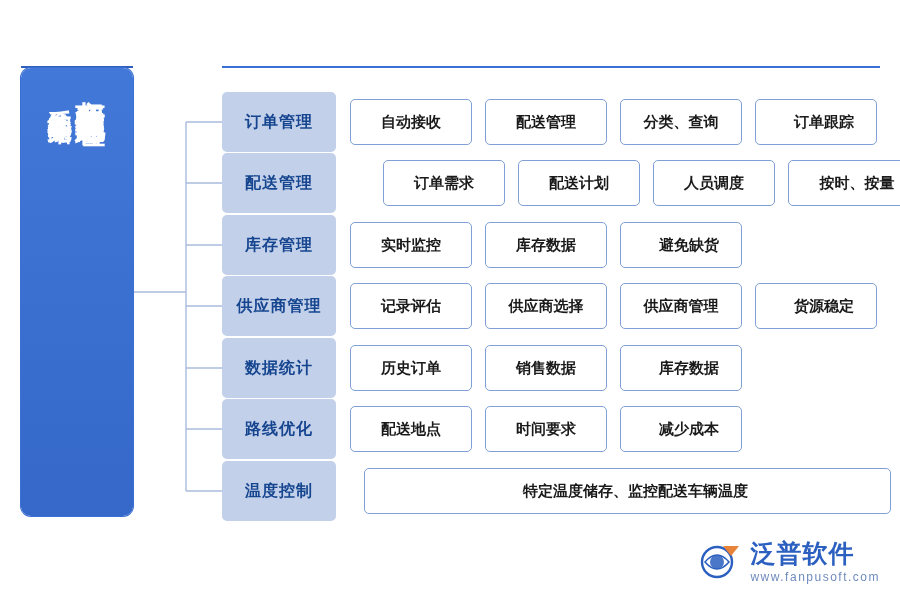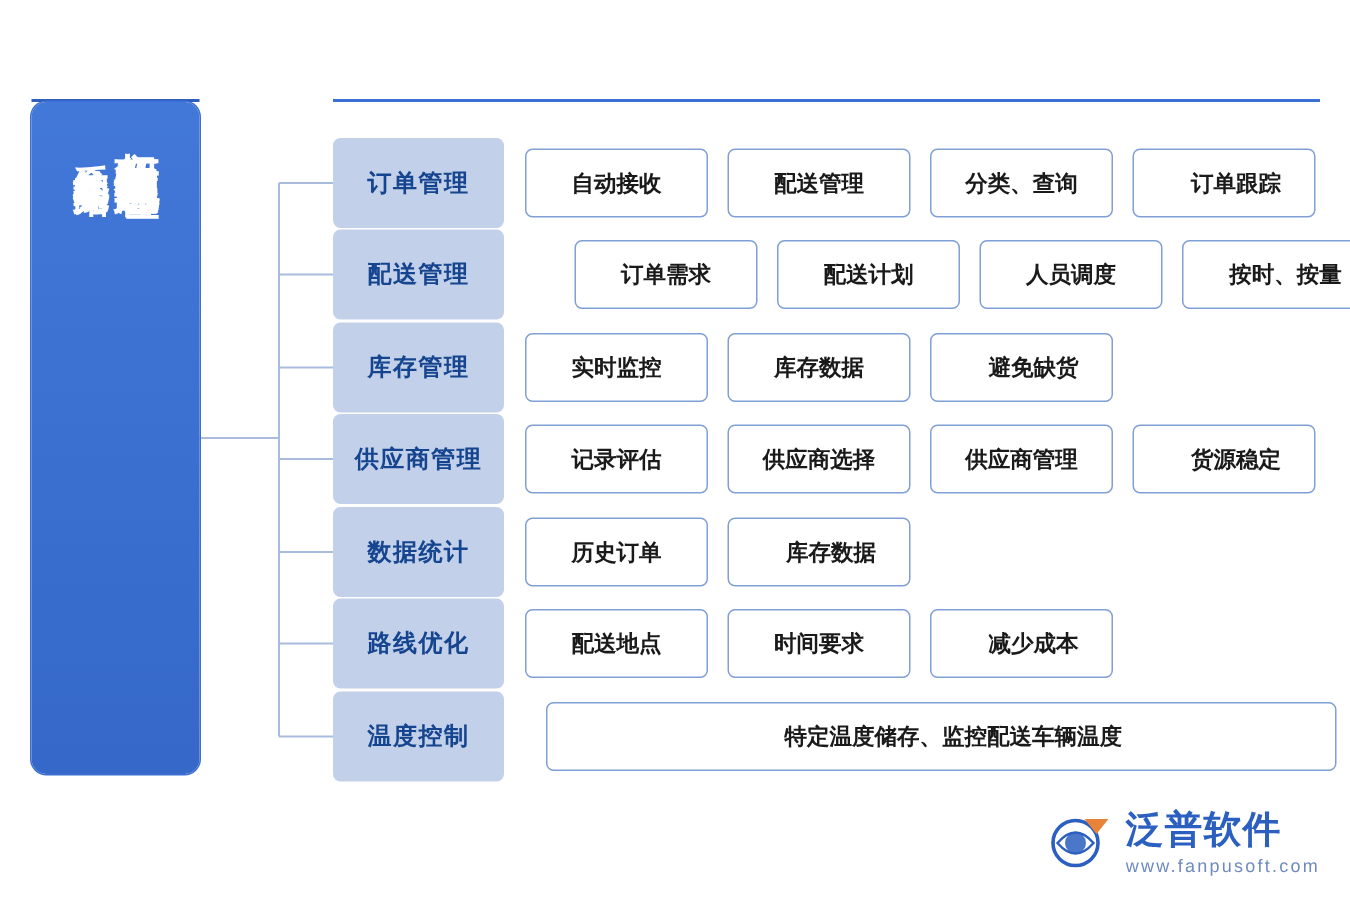--- a/index.html
+++ b/index.html
@@ -227,20 +227,21 @@
         <div class="item-box">记录评估</div>
         <div class="item-box">供应商选择</div>
         <div class="item-box">供应商管理</div>
         <div class="item-box">货源稳定</div>
       </div>
     </div>
     <div class="row" style="top: 345px;">
       <div class="cat-box">数据统计</div>
       <div class="items">
         <div class="item-box">历史订单</div>
+        <div class="item-box">销售数据</div>
         <div class="item-box">库存数据</div>
       </div>
     </div>
     <div class="row" style="top: 406px;">
       <div class="cat-box">路线优化</div>
       <div class="items">
         <div class="item-box">配送地点</div>
         <div class="item-box">时间要求</div>
         <div class="item-box">减少成本</div>
       </div>

